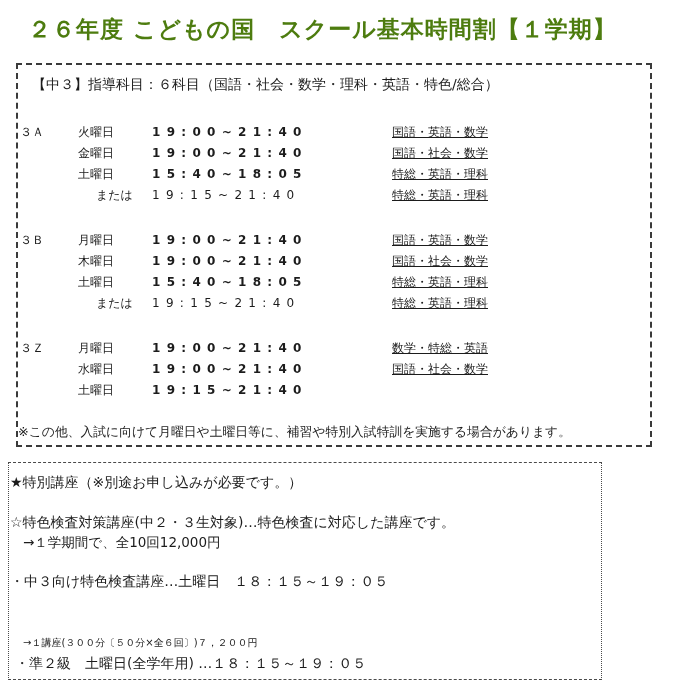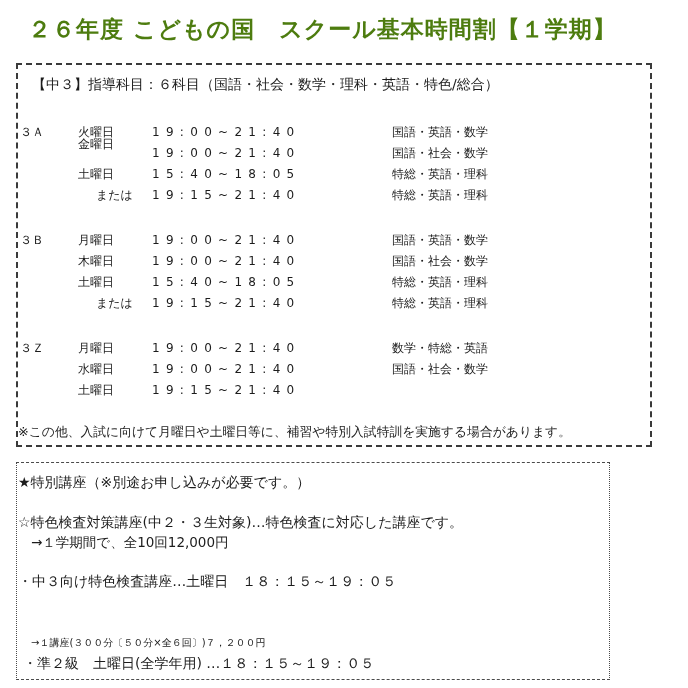--- a/index.html
+++ b/index.html
@@ -2,47 +2,47 @@
 <html><head>
 <meta charset="utf-8">
 <style>
   html, body { margin:0; padding:0; background:#ffffff; }
   body { width:688px; height:688px; position:relative; overflow:hidden;
          font-family:"DejaVu Sans", "Liberation Sans", sans-serif; color:#1c1c1c; }
   .title { position:absolute; left:28px; top:14px; font-size:23px; font-weight:bold;
            letter-spacing:1px; white-space:nowrap; color:#4d7c0f; }
   .box1 { position:absolute; left:16px; top:63px; width:636px; height:384px;
           border:2px dashed #3a3a3a; box-sizing:border-box; }
-  .box2 { position:absolute; left:16px; top:462px; width:594px; height:218px;
+  .box2 { position:absolute; left:8px; top:462px; width:594px; height:218px;
           border:1.5px dashed #4a4a4a; box-sizing:border-box; border-style:dashed dotted; }
   .t { position:absolute; white-space:nowrap; font-size:12px; line-height:18px; }
   .header-line { left:14px; top:10px; font-size:14px; }
   .cls { left:2px; }
   .day { left:60px; }
-  .time { left:134px; letter-spacing:6.3px; }
+  .time { left:134px; letter-spacing:6.3px;font-weight:bold; }
   .alt { left:78px; }
   .alt-time { left:115px; letter-spacing:6.3px; }
-  .subj { left:374px; }
+  .subj { left:374px;text-decoration:underline; }
   .note { left:0px; top:358px; font-size:12.8px;text-align:right; }
   .s { position:absolute; white-space:nowrap; font-size:14px; line-height:18px; }
 </style>
 </head>
 <body>
 
 <div class="title">２６年度 こどもの国　スクール基本時間割【１学期】</div>
 
 <div class="box1">
   <div class="t header-line">【中３】指導科目：６科目（国語・社会・数学・理科・英語・特色/総合）</div>
 
   <div class="t cls" style="top:58px">３Ａ</div>
   <div class="t day" style="top:58px">火曜日</div>
   <div class="t time" style="top:58px">19:00~21:40</div>
   <div class="t subj" style="top:58px">国語・英語・数学</div>
 
-  <div class="t day" style="top:70px">金曜日</div>
+  <div class="t day" style="top:79px">金曜日</div>
   <div class="t time" style="top:79px">19:00~21:40</div>
   <div class="t subj" style="top:79px">国語・社会・数学</div>
 
   <div class="t day" style="top:100px">土曜日</div>
   <div class="t time" style="top:100px">15:40~18:05</div>
   <div class="t subj" style="top:100px">特総・英語・理科</div>
 
   <div class="t alt" style="top:121px">または</div>
   <div class="t alt-time" style="top:121px; left:134px">19:15~21:40</div>
   <div class="t subj" style="top:121px">特総・英語・理科</div>

